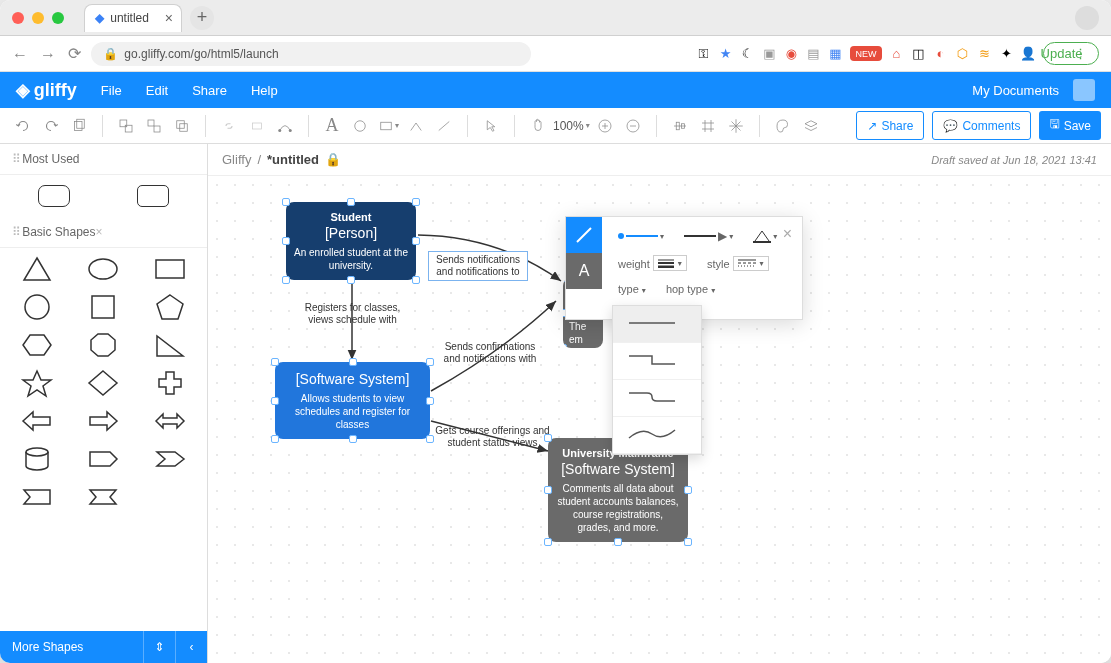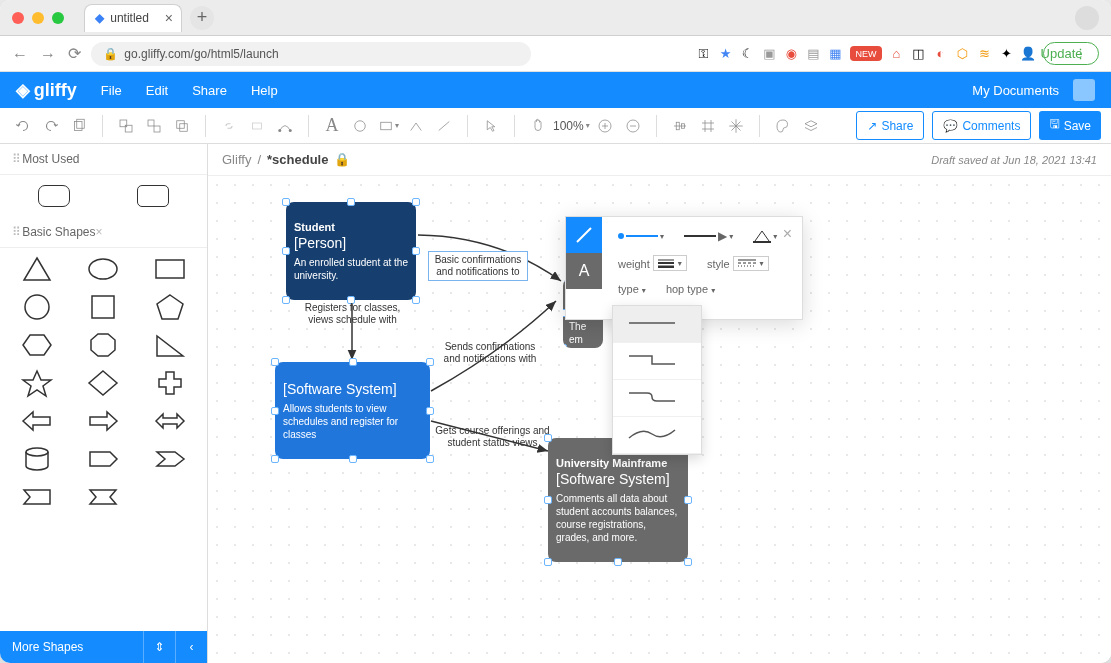--- a/index.html
+++ b/index.html
@@ -42,21 +42,21 @@
 .sb-grid3 .sh{display:flex;align-items:center;justify-content:center}
 .sb-grid3 svg{width:34px;height:30px}
 .sb-footer{margin-top:auto;background:#148cff;color:#fff;display:flex;align-items:center;font-size:12px;height:32px}
 .sb-footer-main{flex:1;padding:0 12px}
 .sb-footer-btn{width:32px;height:32px;display:flex;align-items:center;justify-content:center;border-left:1px solid rgba(255,255,255,.3)}
 .canvas-area{flex:1;display:flex;flex-direction:column;position:relative}
 .breadcrumb{height:32px;display:flex;align-items:center;padding:0 14px;font-size:13px;color:#888;gap:6px;border-bottom:1px solid #eee}
 .breadcrumb .title{color:#444;font-weight:bold}
 .breadcrumb .right{margin-left:auto;font-style:italic;font-size:11px}
 .canvas{flex:1;background:#fff;background-image:radial-gradient(#e8e8e8 1px,transparent 1px);background-size:18px 18px;position:relative}
-.node{position:absolute;border-radius:8px;color:#fff;text-align:left;padding:18px 8px;font-size:10px;line-height:1.3}
+.node{position:absolute;border-radius:8px;color:#fff;text-align:center;padding:8px 8px;font-size:10px;line-height:1.3}
 .node .hdr{font-weight:bold;font-size:11px}
 .node .sub{font-size:14px;margin-bottom:4px}
 .sel-handle{position:absolute;width:8px;height:8px;border:1px solid #6bb5ff;background:#fff;border-radius:2px}
 .label{position:absolute;font-size:10px;color:#333;text-align:center;line-height:1.2}
 .label.boxed{border:1px solid #7bb3ef;background:#fff;padding:2px 4px}
 .popup{position:absolute;background:#fff;border:1px solid #ddd;box-shadow:0 4px 20px rgba(0,0,0,.15);display:flex}
 .popup-tabs{width:36px;background:#fff;display:flex;flex-direction:column}
 .popup-tab{width:36px;height:36px;display:flex;align-items:center;justify-content:center;font-size:16px;color:#888}
 .popup-tab.active{background:#148cff;color:#fff}
 .popup-body{padding:12px 16px;font-size:11px;color:#666;min-width:200px;position:relative}
@@ -435,21 +435,21 @@
         <div class="sb-footer-main"><span>More Shapes</span></div>
         <div class="sb-footer-btn">⇕</div>
         <div class="sb-footer-btn">‹</div>
       </div>
     </div>
 
     <div class="canvas-area">
       <div class="breadcrumb">
         <span>Gliffy</span>
         <span>/</span>
-        <span class="title">*schedule</span>
+        <span class="title">*untitled</span>
         <span style="color:#aaa">🔒</span>
         <span class="right">Draft saved at Jun 18, 2021 13:41</span>
       </div>
       <div class="canvas">
 
         <svg style="position:absolute;left:0;top:0;width:100%;height:100%;pointer-events:none">
           <defs>
               <marker id="ah" markerWidth="8" markerHeight="8" refX="7" refY="3" orient="auto">
                 <path d="M0,0 L7,3 L0,6 Z" fill="#333"></path>
               </marker>
@@ -503,21 +503,21 @@
           <div class="sel-handle" style="left:-4px;top:-4px"></div>
             <div class="sel-handle" style="right:-4px;top:-4px"></div>
           <div class="sel-handle" style="left:-4px;bottom:-4px"></div>
             <div class="sel-handle" style="right:-4px;bottom:-4px"></div>
           <div class="sel-handle" style="left:50%;top:-4px;margin-left:-4px"></div>
             <div class="sel-handle" style="left:50%;bottom:-4px;margin-left:-4px"></div>
           <div class="sel-handle" style="left:-4px;top:50%;margin-top:-4px"></div>
             <div class="sel-handle" style="right:-4px;top:50%;margin-top:-4px"></div>
         </div>
 
-        <div class="label boxed" style="left:220px;top:75px;width:100px">Basic confirmations and notifications to</div>
+        <div class="label boxed" style="left:220px;top:75px;width:100px">Sends notifications and notifications to</div>
         <div class="label" style="left:87px;top:126px;width:115px">Registers for classes, views schedule with</div>
         <div class="label" style="left:227px;top:165px;width:110px">Sends confirmations and notifications with</div>
         <div class="label" style="left:222px;top:249px;width:125px">Gets course offerings and student status views</div>
 
         <div class="popup" style="left:357px;top:40px">
           <div class="popup-tabs">
             <div class="popup-tab active">
                 <svg width="20" height="20">
                   <line x1="3" y1="17" x2="17" y2="3" stroke="#fff" stroke-width="2"></line>
                 </svg>

